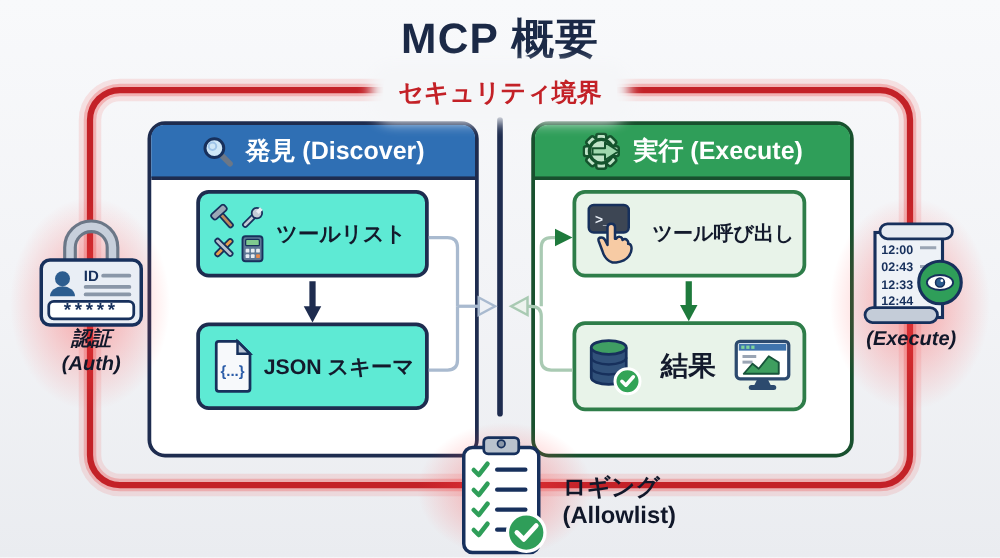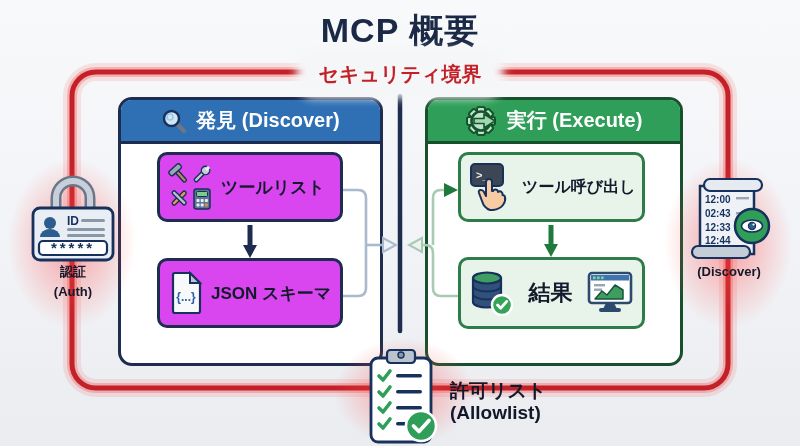--- a/index.html
+++ b/index.html
@@ -20,27 +20,27 @@
     padding:0 12px;font-size:20px;font-weight:800;color:#c32127;white-space:nowrap;}
   .panel{position:absolute;background:#fff;border:3px solid;border-radius:14px;z-index:2;}
   .panel-discover{left:118px;top:97px;width:259px;height:263px;border-color:#1e2c4f;}
   .panel-execute{left:425px;top:97px;width:252px;height:263px;border-color:#18502e;}
   .panel-header{height:41px;border-radius:10px 10px 0 0;display:flex;align-items:center;
     justify-content:center;gap:9px;color:#fff;font-weight:800;font-size:20px;border-bottom:3px solid;}
   .hdr-blue{background:#2f6fb4;border-bottom-color:#1e2c4f;}
   .hdr-green{background:#2f9e59;border-bottom-color:#18502e;}
   .node{position:absolute;border:3px solid;border-radius:10px;display:flex;align-items:center;
     padding:0 8px;gap:7px;box-sizing:border-box;font-weight:800;}
-  .node-blue{background:#d946ef;border-color:#1e2c4f;}
+  .node-blue{background:#5eead4;border-color:#1e2c4f;}
   .node-green{background:#e8f3e9;border-color:#2e7d49;}
   .node-label{font-size:17px;color:#131a2c;white-space:nowrap;}
   .icon-wrap{flex:0 0 auto;display:flex;align-items:center;justify-content:center;}
   .side-icon{position:absolute;z-index:5;}
   .side-label{position:absolute;z-index:5;text-align:center;font-weight:800;
-    font-size:13px;line-height:20px;color:#11182a;}
+    font-size:16px;line-height:20px;color:#11182a;font-style:italic;}
   .allow-label{position:absolute;z-index:5;font-weight:800;font-size:19px;line-height:22px;color:#11182a;}
 </style>
 </head>
 <body>
 
 <div class="canvas">
 
   <svg class="overlay" width="800" height="446" viewBox="0 0 800 446">
 
     <g>
@@ -231,21 +231,21 @@
         <rect x="48" y="21" width="13" height="2.4"></rect>
           <rect x="48" y="36" width="13" height="2.4"></rect>
       </g>
       <circle cx="64" cy="50" r="17" fill="#2f9e59" stroke="#17305c" stroke-width="2.5"></circle>
       <ellipse cx="64" cy="50" rx="10.5" ry="6" fill="#ffffff" stroke="#17305c" stroke-width="1.5"></ellipse>
       <circle cx="64" cy="50" r="3.6" fill="#2c5d8f" stroke="#17305c" stroke-width="1.2"></circle>
       <circle cx="65.5" cy="48.5" r="1.1" fill="#ffffff"></circle>
     </svg>
   </div>
   <div class="side-label" style="left:674px;top:262px;width:110px;">
-    <div>(Discover)</div>
+    <div>(Execute)</div>
   </div>
 
   <div class="side-icon" style="left:368px;top:346px;">
     <svg width="70" height="100" viewBox="0 0 70 100">
       <rect x="3" y="12" width="60" height="84" rx="7" fill="#ffffff" stroke="#17305c" stroke-width="2.8"></rect>
       <rect x="19" y="4" width="28" height="13" rx="3.5" fill="#b9c2cd" stroke="#17305c" stroke-width="2.2"></rect>
       <circle cx="33" cy="9" r="3" fill="#8a97a8" stroke="#17305c" stroke-width="1.4"></circle>
       <g fill="none" stroke="#2f9e59" stroke-width="3.6" stroke-linecap="round" stroke-linejoin="round">
         <path d="M11 30 l4 4 l7 -9"></path>
           <path d="M11 46 l4 4 l7 -9"></path>
@@ -256,17 +256,17 @@
         <rect x="28" y="28" width="26" height="3.4" rx="1.7"></rect>
           <rect x="28" y="44" width="26" height="3.4" rx="1.7"></rect>
         <rect x="28" y="60" width="26" height="3.4" rx="1.7"></rect>
           <rect x="28" y="76" width="26" height="3.4" rx="1.7"></rect>
       </g>
       <circle cx="53" cy="80" r="15" fill="#2f9e59" stroke="#ffffff" stroke-width="2.6"></circle>
       <path d="M45.5 80 l5.5 5.5 l10 -11" fill="none" stroke="#ffffff" stroke-width="3.8" stroke-linecap="round" stroke-linejoin="round"></path>
     </svg>
   </div>
   <div class="allow-label" style="left:450px;top:380px;">
-    <div>許可リスト</div>
+    <div>ロギング</div>
     <div>(Allowlist)</div>
   </div>
 
 </div>
 
 </body></html>

